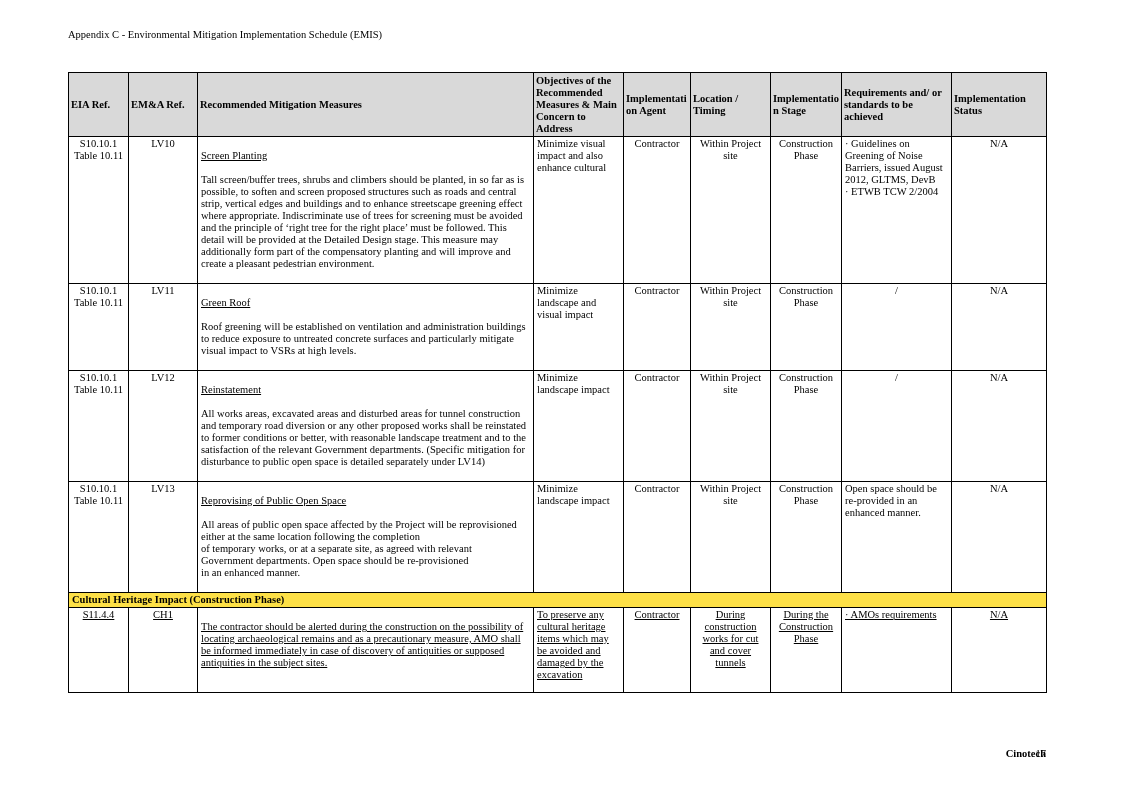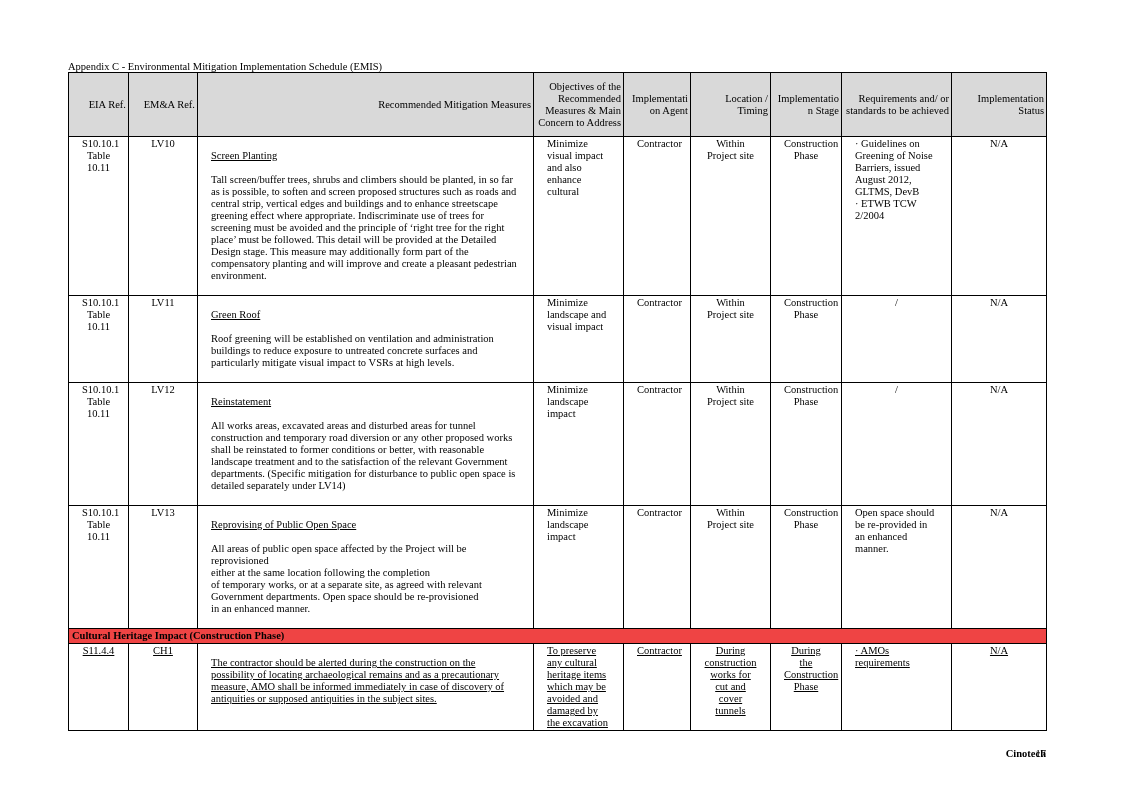--- a/index.html
+++ b/index.html
@@ -7,53 +7,53 @@
   body {
     width: 1122px; height: 793px;
     position: relative;
     font-family: "Liberation Serif", serif;
     color: #000;
     overflow: hidden;
   }
   .page { position: absolute; inset: 0; }
   .doc-title {
     position: absolute; left: 68px; top: 28px;
-    font-size: 10.5px; line-height: 13px; margin-top: 32px;
+    font-size: 10.5px; line-height: 13px;
   }
   table.emis {
     position: absolute; left: 68px; top: 72px;
     width: 978px;
     border-collapse: collapse;
     table-layout: fixed;
   }
   .emis th, .emis td {
     border: 1px solid #000;
     font-size: 10.5px;
     line-height: 12px;
     vertical-align: top;
-    padding: 1px 13px;
+    padding: 1px 3px;
     white-space: pre-line;
     overflow: hidden;
   }
   .emis th {
     background: #d9d9d9;
-    font-weight: normal;
-    text-align: right;
+    font-weight: bold;
+    text-align: left;
     vertical-align: middle;
     height: 64px;
     padding: 0 2px;
   }
   .emis td.center { text-align: center; }
   .mtitle { text-decoration: underline; }
   tr.r1 { height: 141px; }
   tr.r2 { height: 63px; }
   tr.r3 { height: 95px; }
   tr.r4 { height: 97px; }
   tr.rsec td {
-    background: #ef4444;
+    background: #fde047;
     font-weight: bold;
     height: 15px;
     line-height: 12px;
     padding: 1px 3px;
   }
   tr.r5 { height: 85px; text-decoration: underline; }
   .footer {
     position: absolute; left: 68px; top: 747px; width: 978px;
     font-size: 10.5px; line-height: 13px;
   }

